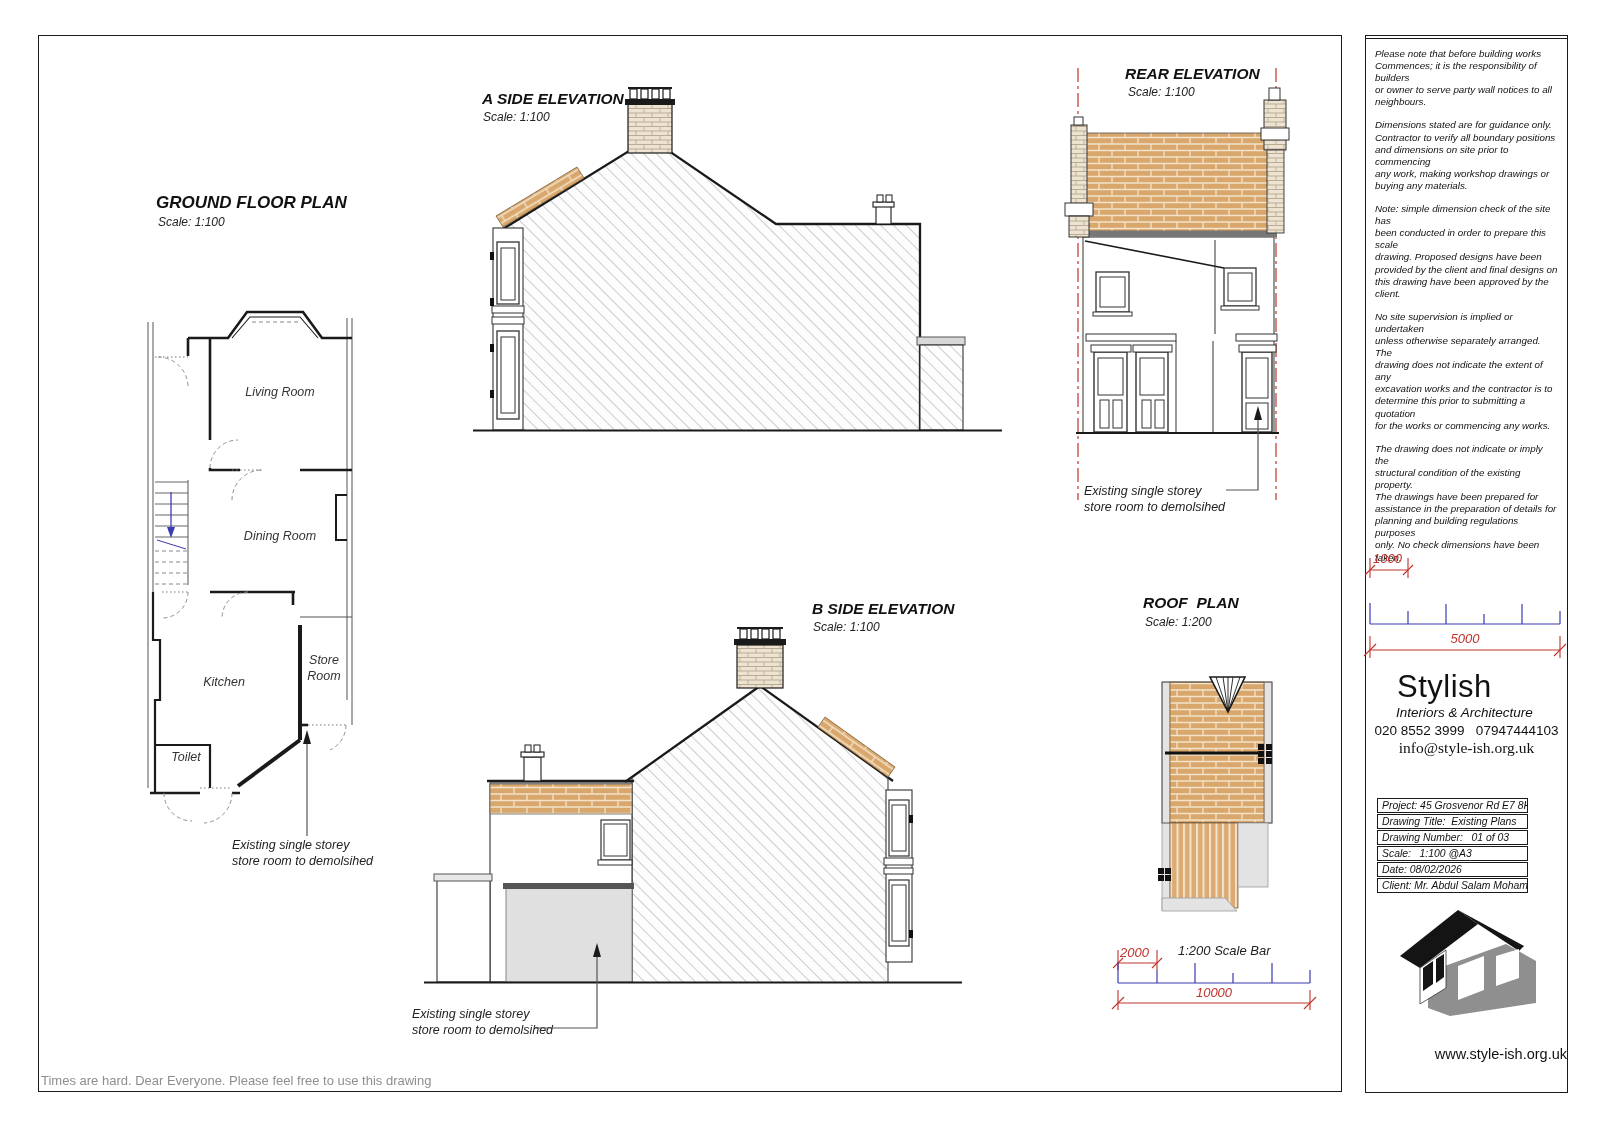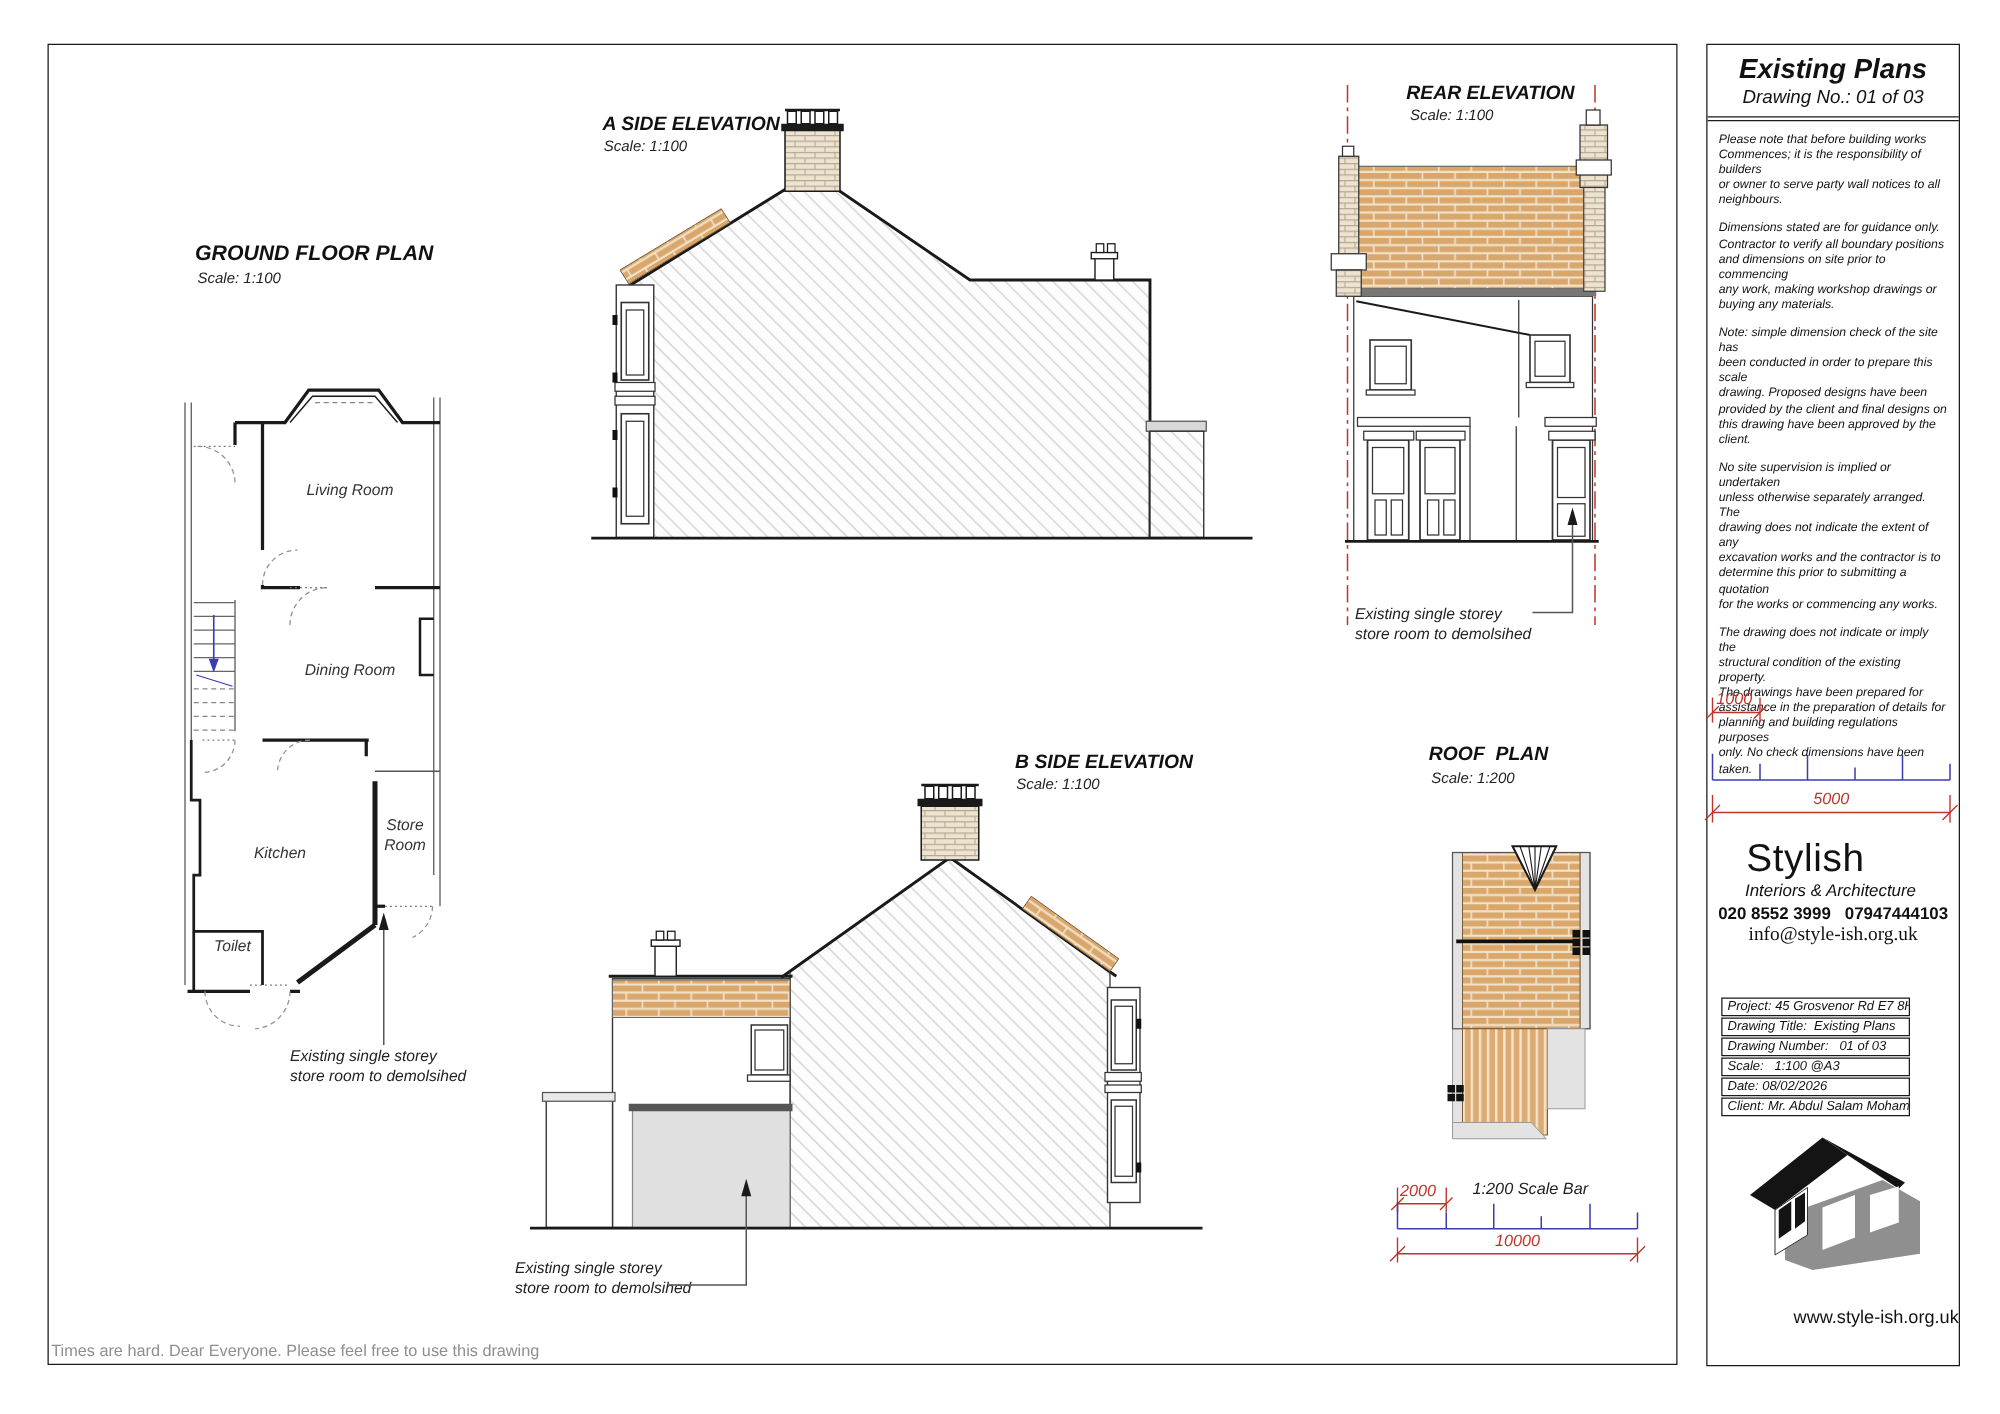--- a/index.html
+++ b/index.html
@@ -9,21 +9,21 @@
   #footer-note{left:41px;top:1073px;font-size:13px;color:#8e8e8e;}
   #panel{left:1365px;top:35px;width:201px;height:1056px;border:1.5px solid #1a1a1a;background:#fff;}
   .panel-title-box{border-bottom:1.5px solid #1a1a1a;text-align:center;padding:6px 2px 7px;}
   .panel-title-box .t1{font-style:italic;font-weight:bold;font-size:22px;color:#111;}
   .panel-title-box .t2{font-style:italic;font-size:15px;color:#111;margin-top:1px;}
   .panel-div2{height:2px;border-bottom:1.3px solid #1a1a1a;}
   .notes{padding:9px 9px 0;}
   .notes p{margin:0 0 11px;font-style:italic;font-size:9.8px;line-height:12.1px;color:#111;white-space:pre-line;}
   .brand-name{top:633px;left:31px;font-size:31px;color:#111;letter-spacing:.5px;}
   .brand-tag{top:669px;left:30px;font-style:italic;font-size:13.5px;color:#111;}
-  .brand-phone{top:687px;left:0;width:100%;text-align:center;font-size:13.5px;color:#111;white-space:pre;font-weight:bold;}
+  .brand-phone{top:687px;left:0;width:100%;text-align:center;font-size:13.5px;color:#111;white-space:pre;}
   .brand-email{top:703px;left:0;width:100%;text-align:center;font-size:15.5px;color:#111;font-family:Liberation Serif, serif;}
   .ptable{top:762px;left:11px;width:151px;}
   .ptable .row{border:1.2px solid #1a1a1a;margin-bottom:1px;font-style:italic;font-size:10.4px;line-height:13px;color:#111;padding:0 0 0 4px;white-space:pre;overflow:hidden;}
   .logo{top:866px;left:26px;}
   .website{top:1010px;left:0;width:100%;text-align:right;font-size:14.5px;color:#111;}
   #bigsvg{left:0;top:0;pointer-events:none;}
   svg text{font-family:"Liberation Sans",sans-serif;}
   .tT{font-style:italic;font-weight:bold;font-size:17px;fill:#111;}
   .tT2{font-style:italic;font-weight:bold;font-size:15.5px;fill:#111;}
   .tS{font-style:italic;font-size:12px;fill:#222;}
@@ -34,24 +34,20 @@
   .tPre{white-space:pre;}
 </style>
 </head>
 <body>
 
 <div class="abs" id="sheet"></div>
 
 <div class="abs" id="footer-note">Times are hard. Dear Everyone. Please feel free to use this drawing</div>
 
 <div class="abs" id="panel">
-  <div class="panel-title-box">
-    <div class="t1">Existing Plans</div>
-    <div class="t2">Drawing No.: 01 of 03</div>
-  </div>
   <div class="panel-div2"></div>
   <div class="notes">
     <p>Please note that before building works
 Commences; it is the responsibility of builders
 or owner to serve party wall notices to all
 neighbours.</p>
     <p>Dimensions stated are for guidance only.
 Contractor to verify all boundary positions
 and dimensions on site prior to commencing
 any work, making workshop drawings or

